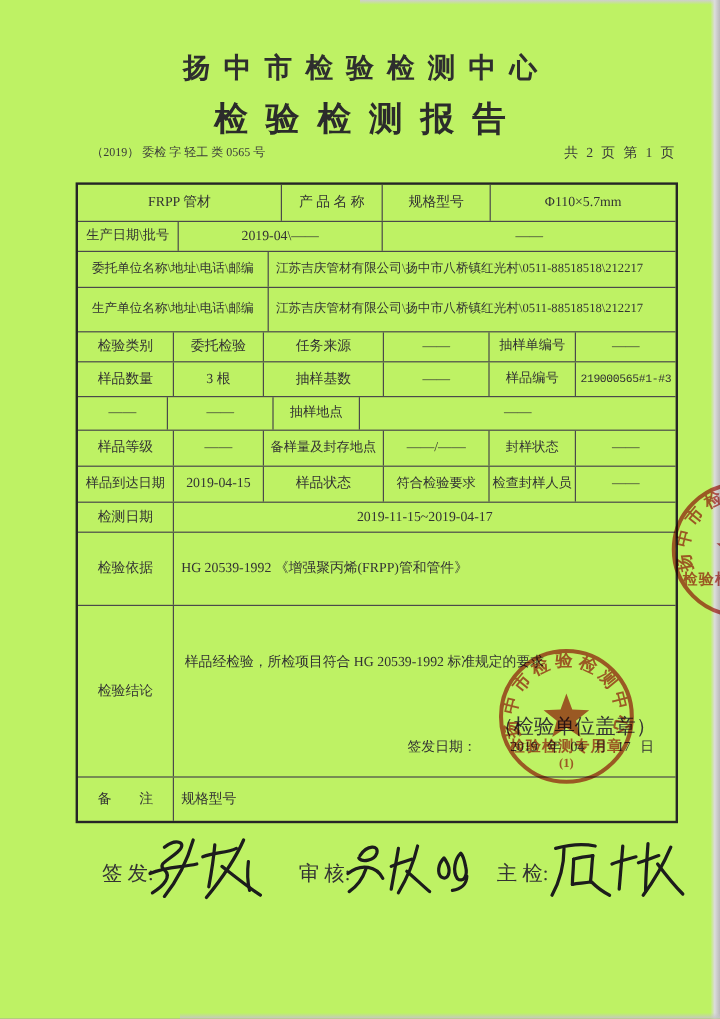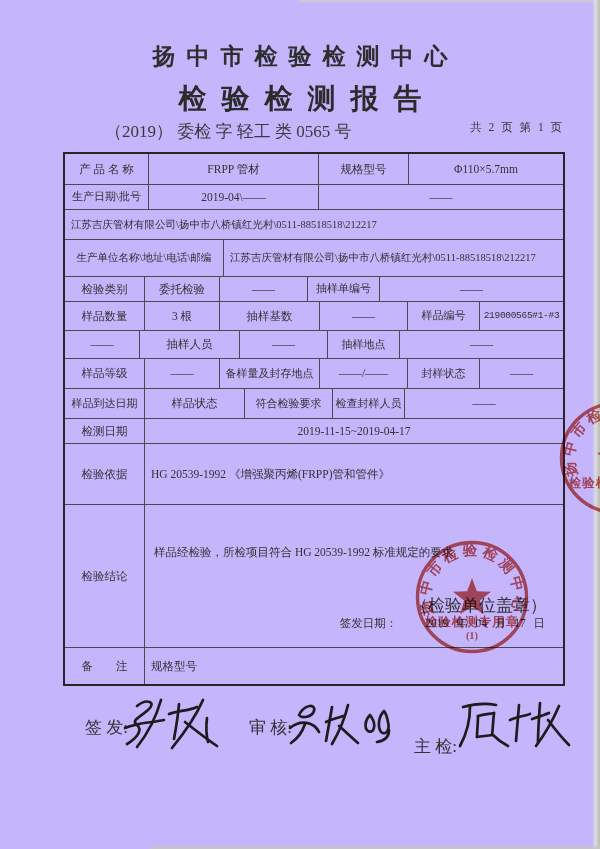--- a/index.html
+++ b/index.html
@@ -1,29 +1,29 @@
 <!DOCTYPE html>
 <html><head>
 <meta charset="utf-8">
 <style>
   html,body{margin:0;padding:0;background:#9a9a9a;}
-  .page{position:relative;width:600px;height:849px;background:#c4b5fd;overflow:hidden;
+  .page{position:relative;width:600px;height:849px;background:#bef264;overflow:hidden;
         font-family:"Liberation Serif","DejaVu Serif",serif;color:#333;}
   .scan-edge-right{position:absolute;top:0;right:0;width:8px;height:100%;
         background:linear-gradient(to left,#b9b9b9,#dcdcdc 55%,rgba(255,255,255,0));}
   .scan-edge-top{position:absolute;top:0;left:300px;width:300px;height:4px;
         background:linear-gradient(to bottom,#cfcfcf,rgba(255,255,255,0));}
   .scan-edge-bottom{position:absolute;bottom:0;left:150px;width:450px;height:5px;
         background:linear-gradient(to top,#c6c6c6,rgba(255,255,255,0));}
 
   .org-title{position:absolute;top:41px;left:0;width:100%;text-align:center;
         font-size:23px;font-weight:600;letter-spacing:11px;text-indent:11px;color:#2e2e2e;}
   .report-title{position:absolute;top:80px;left:0;width:100%;text-align:center;
         font-size:28px;font-weight:600;letter-spacing:15px;text-indent:15px;color:#2b2b2b;}
-  .ref-line{position:absolute;top:120px;left:76px;font-size:17px;color:#3a3a3a;margin-left:29px;}
+  .ref-line{position:absolute;top:120px;left:76px;font-size:10px;color:#3a3a3a;}
   .page-line{position:absolute;top:120px;right:36px;font-size:11.5px;letter-spacing:2px;color:#3a3a3a;}
 
   .t{position:absolute;left:63px;top:152px;width:502px;border:2px solid #262626;box-sizing:border-box;}
   .tr{display:flex;border-bottom:1px solid #4a4a4a;box-sizing:border-box;}
   .tr.last{border-bottom:none;justify-content:flex-end;}
   .td{border-right:1px solid #4a4a4a;box-sizing:border-box;display:flex;align-items:center;
       justify-content:center;text-align:center;font-size:11.5px;overflow:hidden;line-height:1.25;}
   .td.end{border-right:none;}
   .td.left{justify-content:flex-start;text-align:left;padding:0 6px;}
   .td.grow{flex:1 1 auto;}
@@ -42,21 +42,21 @@
 
   .concl{position:relative;}
   .concl-text{position:absolute;top:40px;left:9px;font-size:11.5px;text-align:left;}
   .seal-note{position:absolute;top:90px;right:16px;font-size:17px;}
   .issue-line{position:absolute;top:111px;right:18px;font-size:11.5px;}
   .issue-line .gap{display:inline-block;width:28px;}
   .issue-date{word-spacing:5px;}
 
   .footer-row{position:absolute;top:708px;left:0;width:600px;height:60px;font-size:17px;color:#333;}
   .sign-label{position:absolute;top:8px;}
-  .lb1{left:85px;}  .lb2{left:249px;}  .lb3{left:414px;margin-top:19px;}
+  .lb1{left:85px;}  .lb2{left:249px;}  .lb3{left:414px;}
 
   .sig{position:absolute;}
   .sig path{fill:none;stroke:#1c1c1c;stroke-width:2.7;stroke-linecap:round;stroke-linejoin:round;}
   .sig1{left:117px;top:692px;}
   .sig2{left:286px;top:697px;}
   .sig3{left:455px;top:694px;}
 
   .stamp{position:absolute;mix-blend-mode:multiply;opacity:0.88;}
   .stamp-main{left:413px;top:538px;}
   .stamp-edge{left:557px;top:399px;}
@@ -70,77 +70,79 @@
   <div class="scan-edge-bottom"></div>
 
   <div class="org-title">扬中市检验检测中心</div>
   <div class="report-title">检验检测报告</div>
   <div class="ref-line">（2019） 委检 字 轻工 类 0565 号</div>
   <div class="page-line">共 2 页 第 1 页</div>
 
   <div class="t">
 
     <div class="tr hA1">
+      <div class="td wA2">FRPP 管材</div>
       <div class="td wA1">产 品 名 称</div>
-      <div class="td wA2">FRPP 管材</div>
       <div class="td wA3">规格型号</div>
       <div class="td grow end">Φ110×5.7mm</div>
     </div>
 
     <div class="tr hA2">
       <div class="td wA1 fs11">生产日期\批号</div>
       <div class="td wA2">2019-04\——</div>
       <div class="td grow end">——</div>
     </div>
 
     <div class="tr hB1">
+      <div class="td wB1 fs10">委托单位名称\地址\电话\邮编</div>
       <div class="td grow end left fs10">江苏吉庆管材有限公司\扬中市八桥镇红光村\0511-88518518\212217</div>
     </div>
 
     <div class="tr hB2">
       <div class="td wB1 fs10">生产单位名称\地址\电话\邮编</div>
       <div class="td grow end left fs10">江苏吉庆管材有限公司\扬中市八桥镇红光村\0511-88518518\212217</div>
     </div>
 
     <div class="tr hC1">
       <div class="td wC1">检验类别</div>
       <div class="td wC2">委托检验</div>
+      <div class="td wC3">任务来源</div>
       <div class="td wC4">——</div>
       <div class="td wC5 fs11">抽样单编号</div>
       <div class="td grow end">——</div>
     </div>
 
     <div class="tr hC2">
       <div class="td wC1">样品数量</div>
       <div class="td wC2">3 根</div>
       <div class="td wC3">抽样基数</div>
       <div class="td wC4">——</div>
       <div class="td wC5 fs11">样品编号</div>
       <div class="td grow end fs95">219000565#1-#3</div>
     </div>
 
     <div class="tr hC3">
       <div class="td wC2">——</div>
-      <div class="td wC3">抽样人员</div>
       <div class="td wC4">——</div>
       <div class="td wC5 fs11">抽样地点</div>
       <div class="td grow end">——</div>
     </div>
 
     <div class="tr hC4">
       <div class="td wC1">样品等级</div>
       <div class="td wC2">——</div>
       <div class="td wC3 fs11">备样量及封存地点</div>
       <div class="td wC4">——/——</div>
       <div class="td wC5 fs11">封样状态</div>
       <div class="td grow end">——</div>
     </div>
 
     <div class="tr hC5">
       <div class="td wC1 fs11">样品到达日期</div>
+      <div class="td wC2">2019-04-15</div>
       <div class="td wC3">样品状态</div>
       <div class="td wC4 fs11">符合检验要求</div>
       <div class="td wC5 fs11">检查封样人员</div>
       <div class="td grow end">——</div>
     </div>
 
     <div class="tr hD">
       <div class="td wD1">检测日期</div>
       <div class="td grow end">2019-11-15~2019-04-17</div>
     </div>

